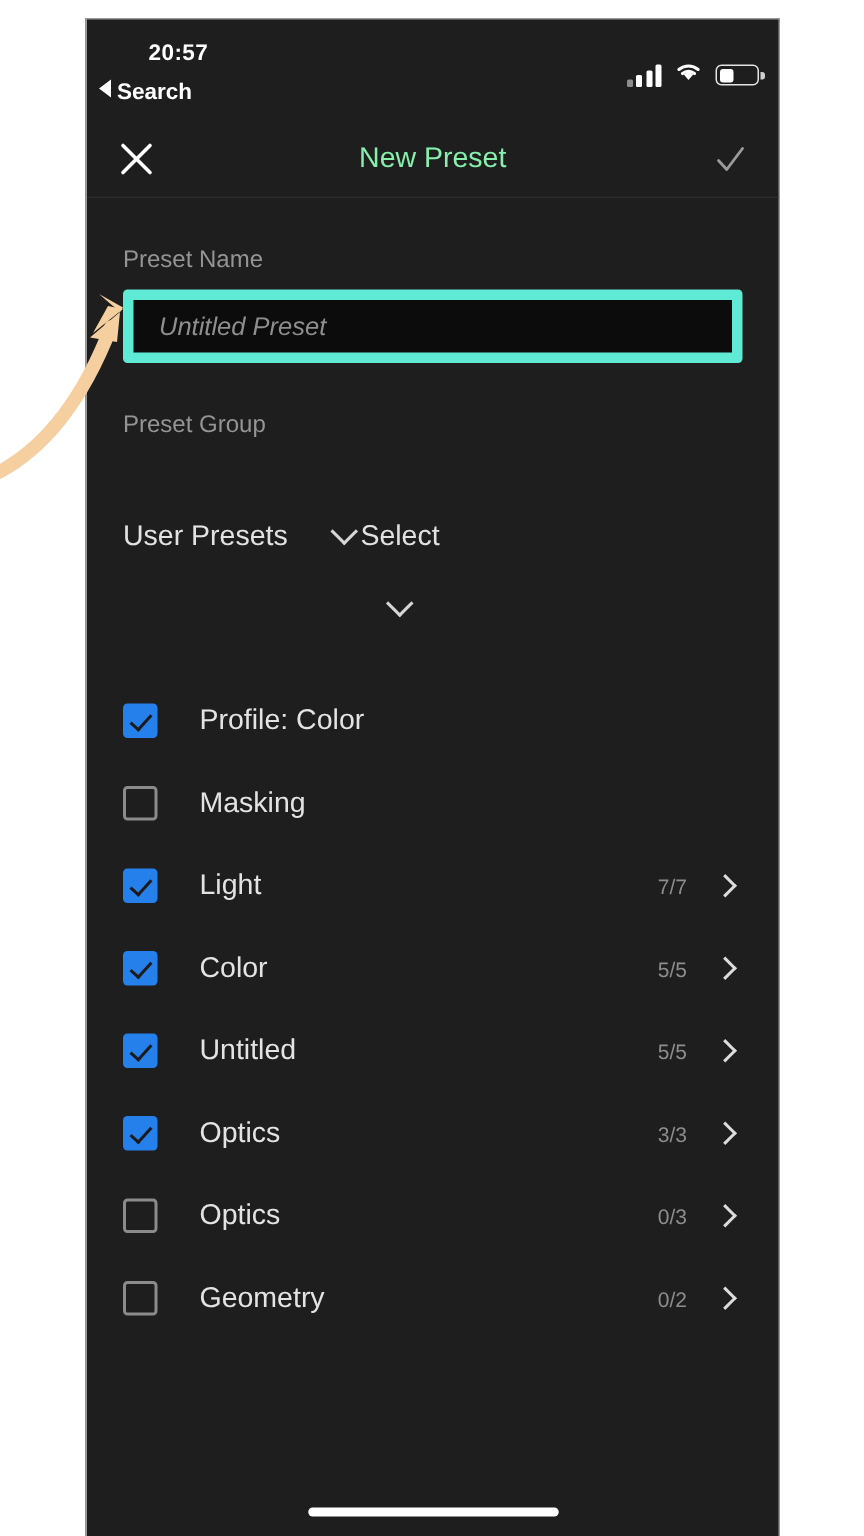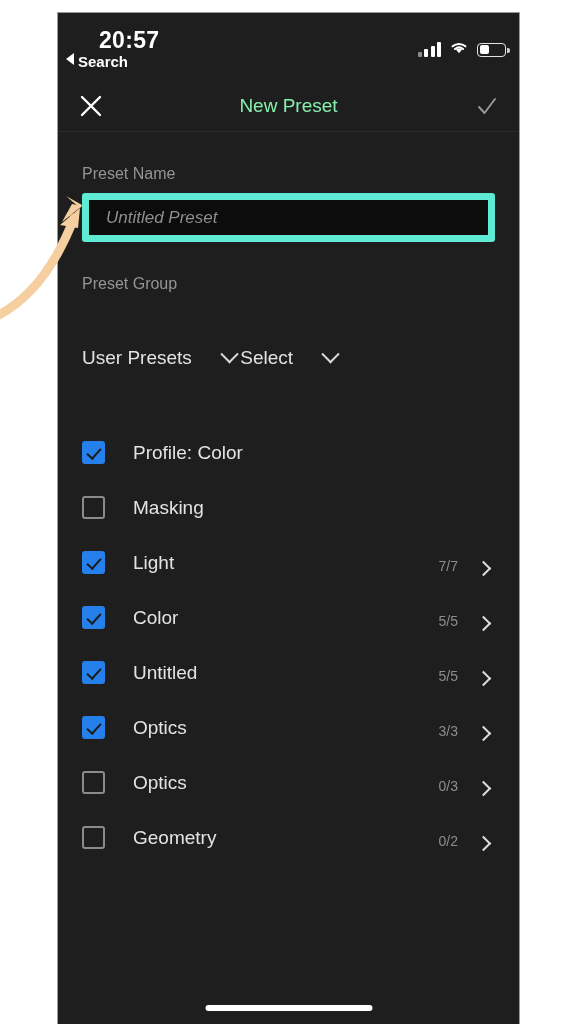--- a/index.html
+++ b/index.html
@@ -39,21 +39,21 @@
   .statusbar {
     position: relative;
     height: 68px;
     width: 100%;
   }
   .sb-time {
     position: absolute;
     left: 41px;
     top: 14px;
     color: #ffffff;
-    font-size: 23px;
+    font-size: 15px;
     font-weight: bold;
     letter-spacing: 0.3px;
   }
   .sb-back {
     position: absolute;
     left: 8px;
     top: 40px;
     color: #ffffff;
     font-size: 15px;
     font-weight: bold;
@@ -166,34 +166,34 @@
   }
 
   .dropdown {
     display: inline-flex;
     align-items: center;
     gap: 31px;
     color: #e2e2e2;
     font-size: 19px;
     margin-top: 6px;
   }
-  .dropdown.select-row { margin-top: 44px; }
+  .dropdown.select-row { margin-top: 44px; flex-direction: column; }
   .chev-down {
     display: inline-block;
     width: 11px; height: 11px;
     border-right: 2.4px solid #d6d6d6;
     border-bottom: 2.4px solid #d6d6d6;
     transform: rotate(45deg) translate(-3px,-3px);
   }
 
   
   .list { margin-top: 40px; padding: 0 24px; }
   .list-row {
     display: flex;
-    align-items: flex-end;
+    align-items: center;
     height: 55px;
   }
   .cbox {
     width: 23px; height: 23px;
     box-sizing: border-box;
     border-radius: 3px;
     flex: 0 0 auto;
     position: relative;
   }
   .cbox.off { border: 2px solid #8b8b8b; background: transparent; }

